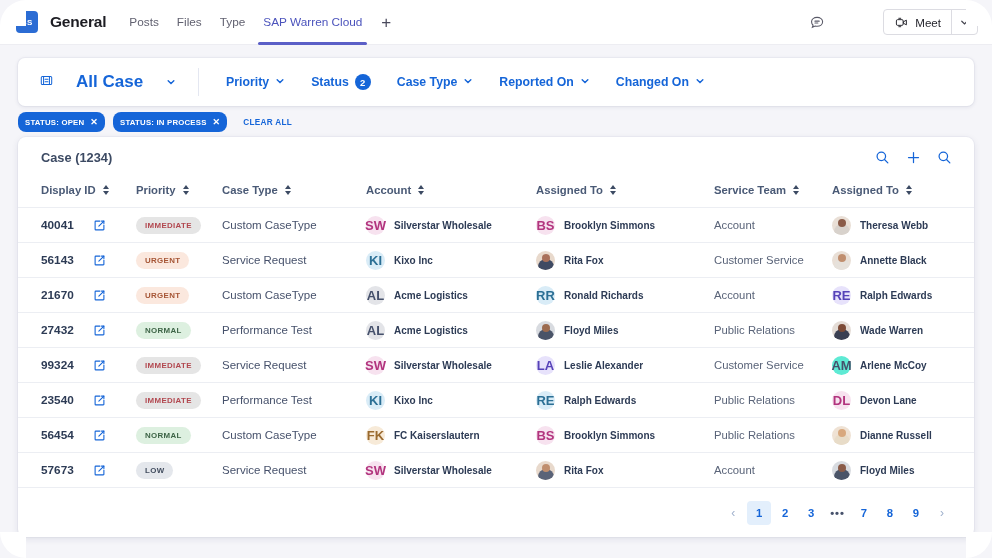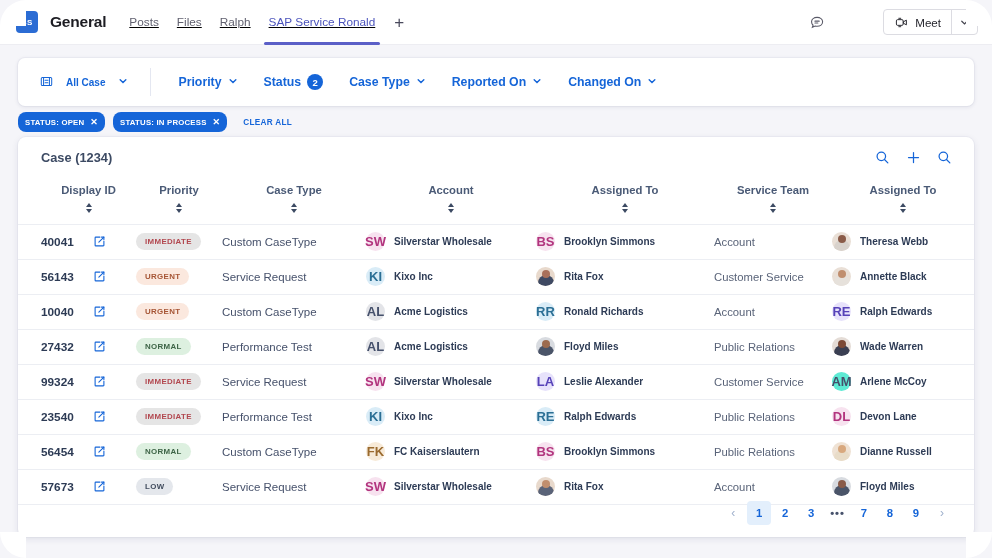--- a/index.html
+++ b/index.html
@@ -28,21 +28,21 @@
     background: #2b6cd4;
     color: #fff; font-size: 8px; font-weight: 700;
     display: flex; align-items: center; justify-content: center;
     letter-spacing: .3px;
     flex: none;
   }
   .channel-title {
     font-size: 15.5px; font-weight: 700; color: #1c1c22;
     margin-left: 12px; letter-spacing: -.2px;
   }
-  .nav-tabs { display: flex; align-items: center; margin-left: 14px; height: 45px; text-decoration: underline; }
+  .nav-tabs { display: flex; align-items: center; margin-left: 14px; height: 45px; }
   .nav-tab {
     position: relative; height: 45px; display: flex; align-items: center;
     padding: 0 9px; font-size: 11.8px; color: #616170; cursor: pointer;
     white-space: nowrap;
   }
   .nav-tab.active { color: #4b53bc; font-weight: 400; }
   .nav-tab.active::after {
     content: ""; position: absolute; left: 4px; right: 4px; bottom: 0;
     height: 2.5px; background: #5b5fc7; border-radius: 2px;
   }
@@ -84,24 +84,24 @@
   .corner.br i { border-bottom-right-radius: 26px; }
 
   
   .filterbar {
     position: absolute; top: 58px; left: 18px; width: 956px; height: 48px;
     background: #fff; border-radius: 7px;
     box-shadow: 0 1px 4px rgba(30,40,90,.10), 0 0 0 1px rgba(30,40,90,.03);
     display: flex; align-items: center;
   }
   .filter-allcase {
-    display: flex; align-items: center; gap: 13px;
+    display: flex; align-items: center; gap: 23px;
     padding: 0 22px 0 22px; height: 28px;
     border-right: 1px solid #e4e7f1;
-    color: #1565d8; font-size: 10px; font-weight: 700; cursor: pointer;
+    color: #1565d8; font-size: 17px; font-weight: 700; cursor: pointer;
   }
   .filter-items { display: flex; align-items: center; padding-left: 14px; }
   .filter-item {
     display: flex; align-items: center; gap: 6px;
     padding: 0 13px; font-size: 12.3px; font-weight: 700; color: #1565d8;
     cursor: pointer; white-space: nowrap;
   }
   .count-pill {
     min-width: 16px; height: 16px; border-radius: 8px; background: #1565d8;
     color: #fff; font-size: 9.5px; font-weight: 700;
@@ -140,21 +140,21 @@
   .card-actions { margin-left: auto; display: flex; align-items: center; gap: 16px; }
   .card-actions .act { color: #1565d8; cursor: pointer; display: flex; }
 
   
   table.cases { width: 100%; border-collapse: collapse; table-layout: fixed; }
   table.cases th {
     text-align: left; font-size: 11.3px; font-weight: 700; color: #4a5a76;
     padding: 6px 0 11px 0; border-bottom: 1px solid #eceef3;
     white-space: nowrap;
   }
-  .th-inner { display: flex; align-items: center; gap: 7px; flex-direction: column; }
+  .th-inner { display: flex; align-items: center; gap: 7px; }
   .sort-ic { display: inline-flex; flex-direction: column; gap: 1.5px; }
   .sort-ic b {
     width: 0; height: 0; border-left: 3.2px solid transparent;
     border-right: 3.2px solid transparent; display: block;
   }
   .sort-ic b.up { border-bottom: 4px solid #3c4a63; }
   .sort-ic b.dn { border-top: 4px solid #3c4a63; }
 
   table.cases td {
     padding: 0; height: 35px; border-bottom: 1px solid #eceef3;
@@ -230,24 +230,24 @@
     <div class="team-logo">SS</div>
     <div class="channel-title">General</div>
     <div class="nav-tabs" id="nav-tabs">
         <div class="nav-tab">
           <span>Posts</span>
         </div>
         <div class="nav-tab">
           <span>Files</span>
         </div>
         <div class="nav-tab">
-          <span>Ralph</span>
+          <span>Type</span>
         </div>
         <div class="nav-tab active">
-          <span>SAP Service Ronald</span>
+          <span>SAP Warren Cloud</span>
         </div>
       </div>
     <div class="nav-add">+</div>
 
     <div class="topbar-right">
       <span class="chat-icon">
         <svg width="17" height="17" viewBox="0 0 20 20" fill="none" stroke="#5a5a68" stroke-width="1.3">
           <path d="M3 9.2c0-3 2.9-5.2 6.5-5.2S16 6.2 16 9.2s-2.9 5.2-6.5 5.2c-.8 0-1.5-.1-2.2-.3L4 15.6l.8-2.4C3.7 12.2 3 10.8 3 9.2z"></path>
           <path d="M7 8.4h5M7 10.6h3.4" stroke-linecap="round"></path>
         </svg>
@@ -500,21 +500,21 @@
                   <span class="body" style="background:#e6e1db"></span>
                   <span class="head" style="background:#c08e6e"></span>
                 </span>
                 <span class="name">Annette Black</span>
               </div>
             </td>
           </tr>
           <tr>
             <td class="col-id" style="padding-left:23px">
               <div class="id-cell">
-                <span class="id-num">10040</span>
+                <span class="id-num">21670</span>
                 <span class="ext-link">
                   <svg width="13" height="13" viewBox="0 0 16 16" fill="none" stroke="#1565d8" stroke-width="1.35" stroke-linecap="round" stroke-linejoin="round">
                     <path d="M8.6 2.6H3.4A.8.8 0 0 0 2.6 3.4v9.2a.8.8 0 0 0 .8.8h9.2a.8.8 0 0 0 .8-.8V7.4"></path>
                     <path d="M10.4 2.6h3v3"></path>
                     <path d="M7.2 8.8l6.2-6.2"></path>
                   </svg>
                 </span>
               </div>
             </td>
             <td class="col-pri"><span class="badge urgent">URGENT</span></td>

